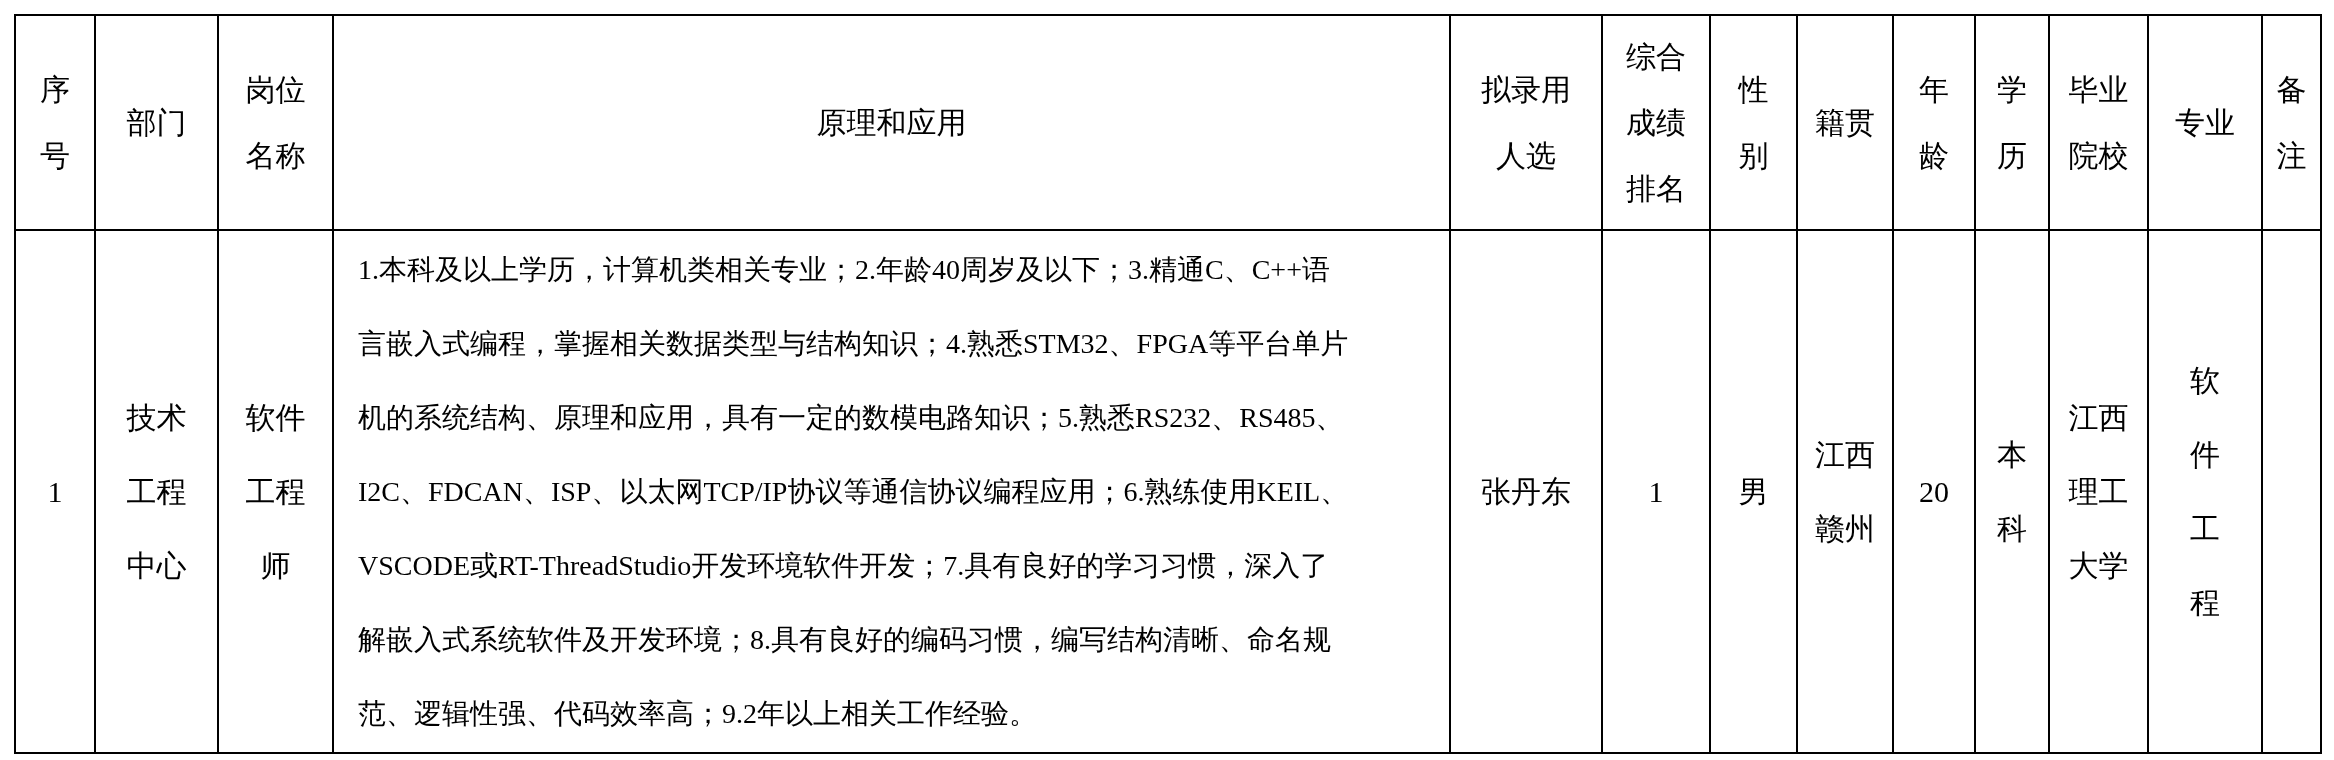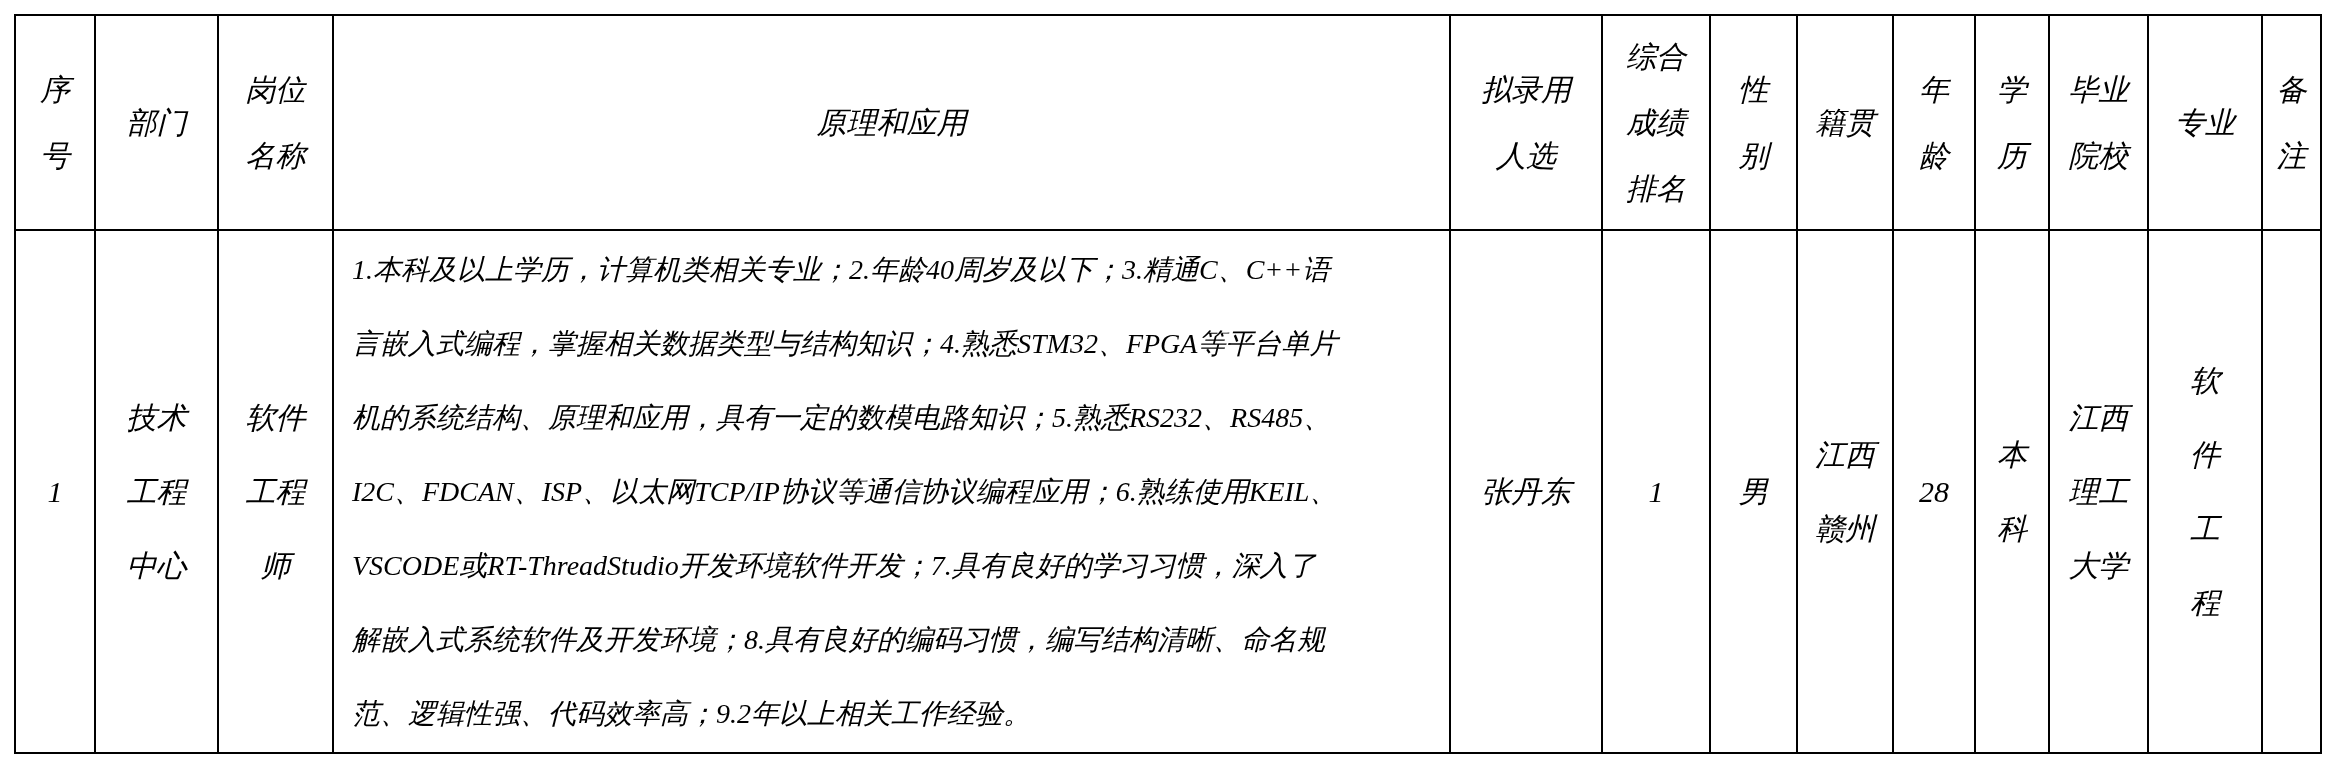--- a/index.html
+++ b/index.html
@@ -24,35 +24,34 @@
   }
   table.recruit th,
   table.recruit td {
     border: 2px solid #000000;
     text-align: center;
     vertical-align: middle;
     white-space: pre-line;
     overflow: hidden;
     padding: 0;
     font-weight: normal;
-    font-style: italic;
   }
   table.recruit th {
     height: 213px;
     font-size: 30px;
     line-height: 66px;
   }
   table.recruit td {
     height: 521px;
     font-size: 30px;
     line-height: 74px;
   }
   table.recruit td.req {
     text-align: left;
-    padding: 0 18px;
+    padding: 0 24px;
     font-size: 28px;
     line-height: 74px;
   }
   
   col.c-serial     { width: 80px; }
   col.c-dept       { width: 123px; }
   col.c-position   { width: 115px; }
   col.c-req        { width: 1117px; }
   col.c-candidate  { width: 152px; }
   col.c-rank       { width: 108px; }
@@ -125,21 +124,21 @@
 机的系统结构、原理和应用，具有一定的数模电路知识；5.熟悉RS232、RS485、
 I2C、FDCAN、ISP、以太网TCP/IP协议等通信协议编程应用；6.熟练使用KEIL、
 VSCODE或RT-ThreadStudio开发环境软件开发；7.具有良好的学习习惯，深入了
 解嵌入式系统软件及开发环境；8.具有良好的编码习惯，编写结构清晰、命名规
 范、逻辑性强、代码效率高；9.2年以上相关工作经验。</td>
         <td>张丹东</td>
         <td>1</td>
         <td>男</td>
         <td>江西
 赣州</td>
-        <td>28</td>
+        <td>20</td>
         <td>本
 科</td>
         <td>江西
 理工
 大学</td>
         <td>软
 件
 工
 程</td>
         <td></td>

